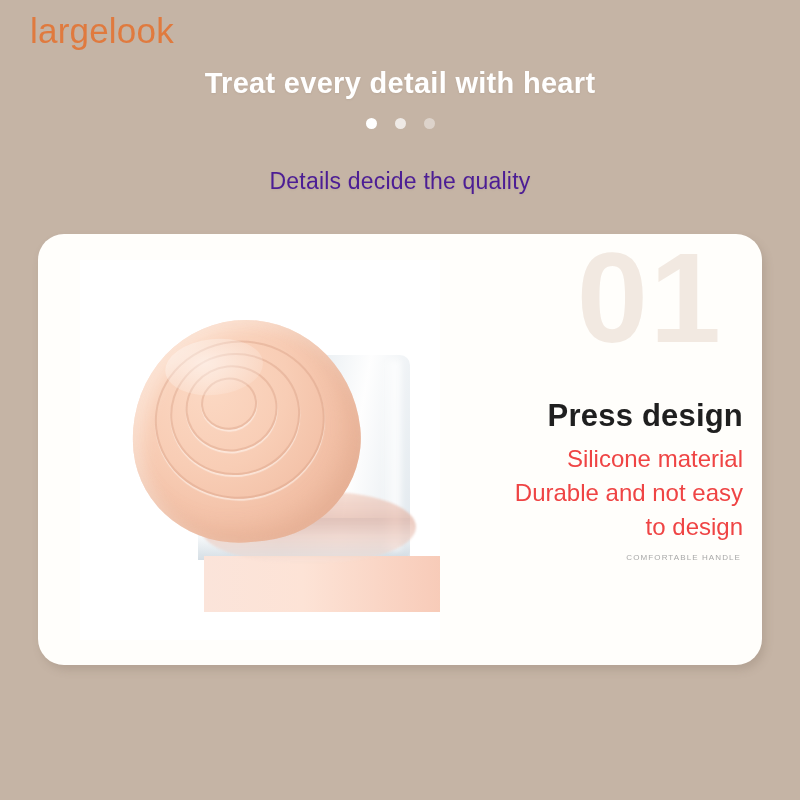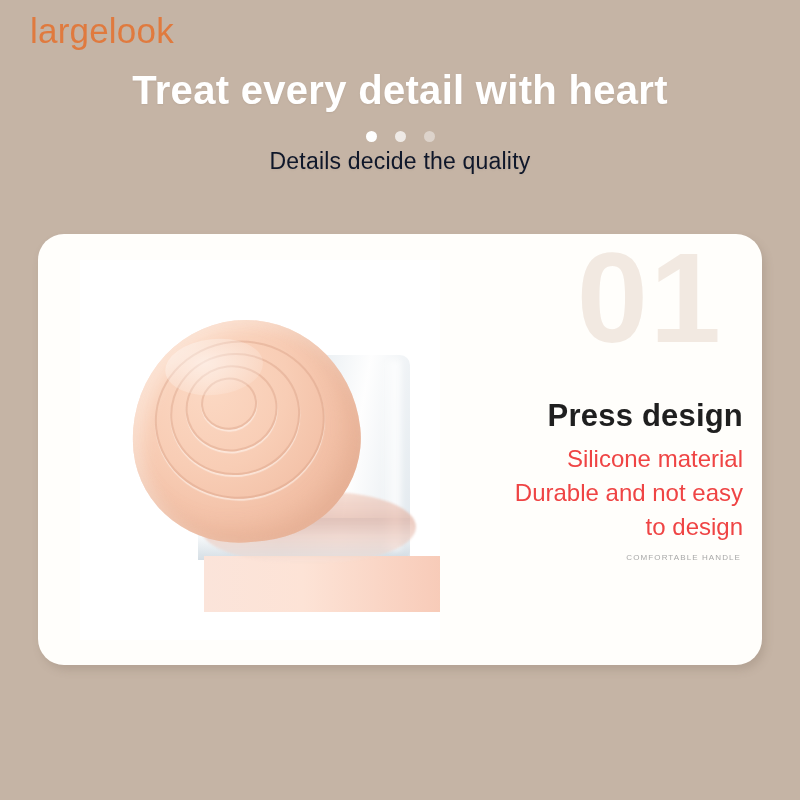--- a/index.html
+++ b/index.html
@@ -31,21 +31,21 @@
   
   .header {
     position: absolute;
     left: 0;
     top: 0;
     width: 800px;
     text-align: center;
   }
   .header-title {
     margin-top: 68px;
-    font-size: 40px;
+    font-size: 29px;
     font-weight: bold;
     color: #ffffff;
     letter-spacing: 0.3px;
     line-height: 1.1;
     text-shadow: 0 1px 2px rgba(120,100,85,0.12);
   }
   .dots {
     margin-top: 18px;
     height: 12px;
     display: flex;
@@ -56,24 +56,24 @@
   .dot {
     width: 11px;
     height: 11px;
     border-radius: 50%;
     background: #ffffff;
   }
   .dot-2 { background: rgba(255,255,255,0.72); }
   .dot-3 { background: rgba(255,255,255,0.42); }
 
   .header-sub {
-    margin-top: 6px;
+    margin-top: 38px;
     font-size: 23px;
     font-weight: 400;
-    color: #0f172a;
+    color: #4c1d95;
     letter-spacing: 0.2px;
     text-shadow: 0 1px 2px rgba(120,100,85,0.10);
   }
 
   
   .card {
     position: absolute;
     left: 38px;
     top: 234px;
     width: 724px;

